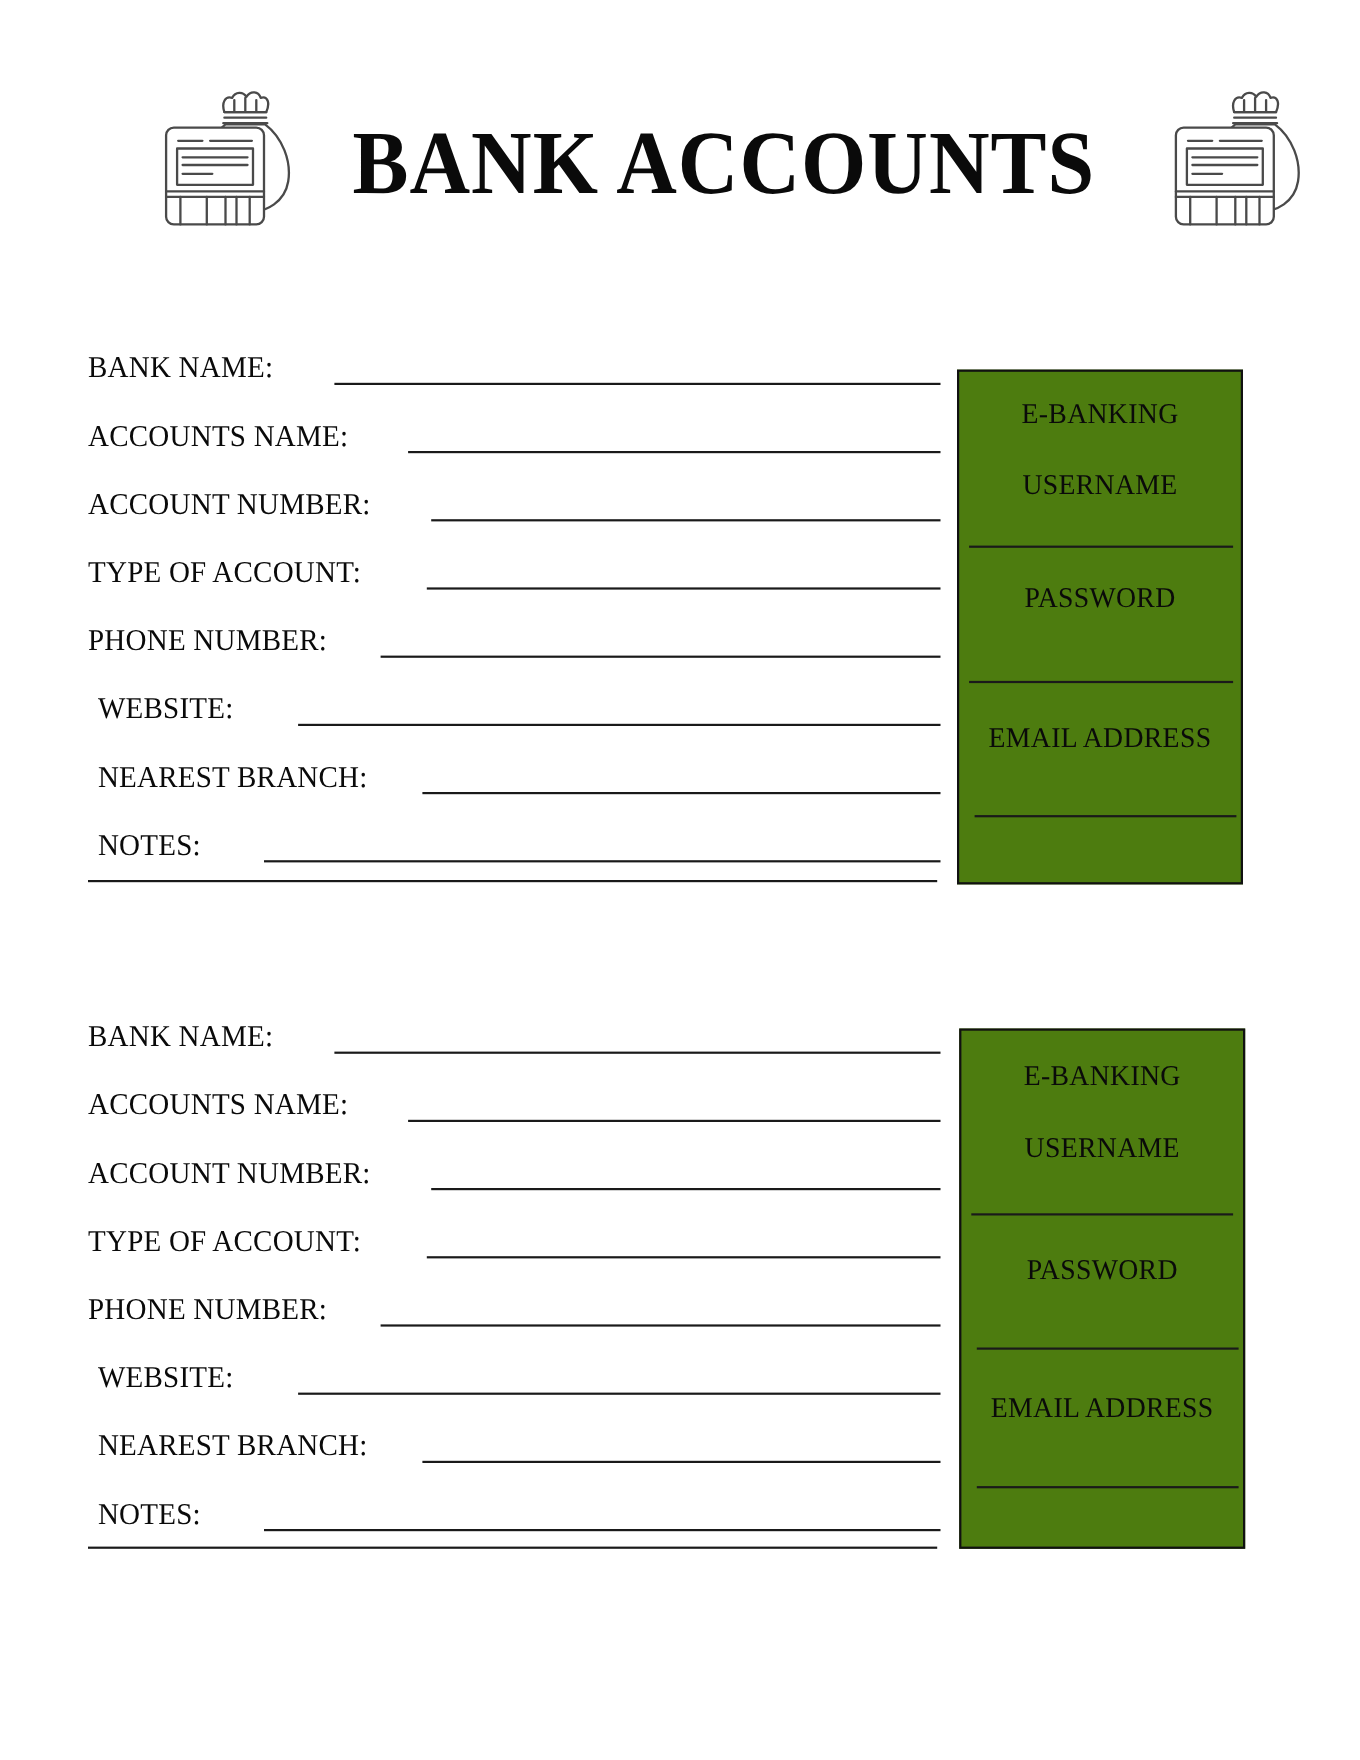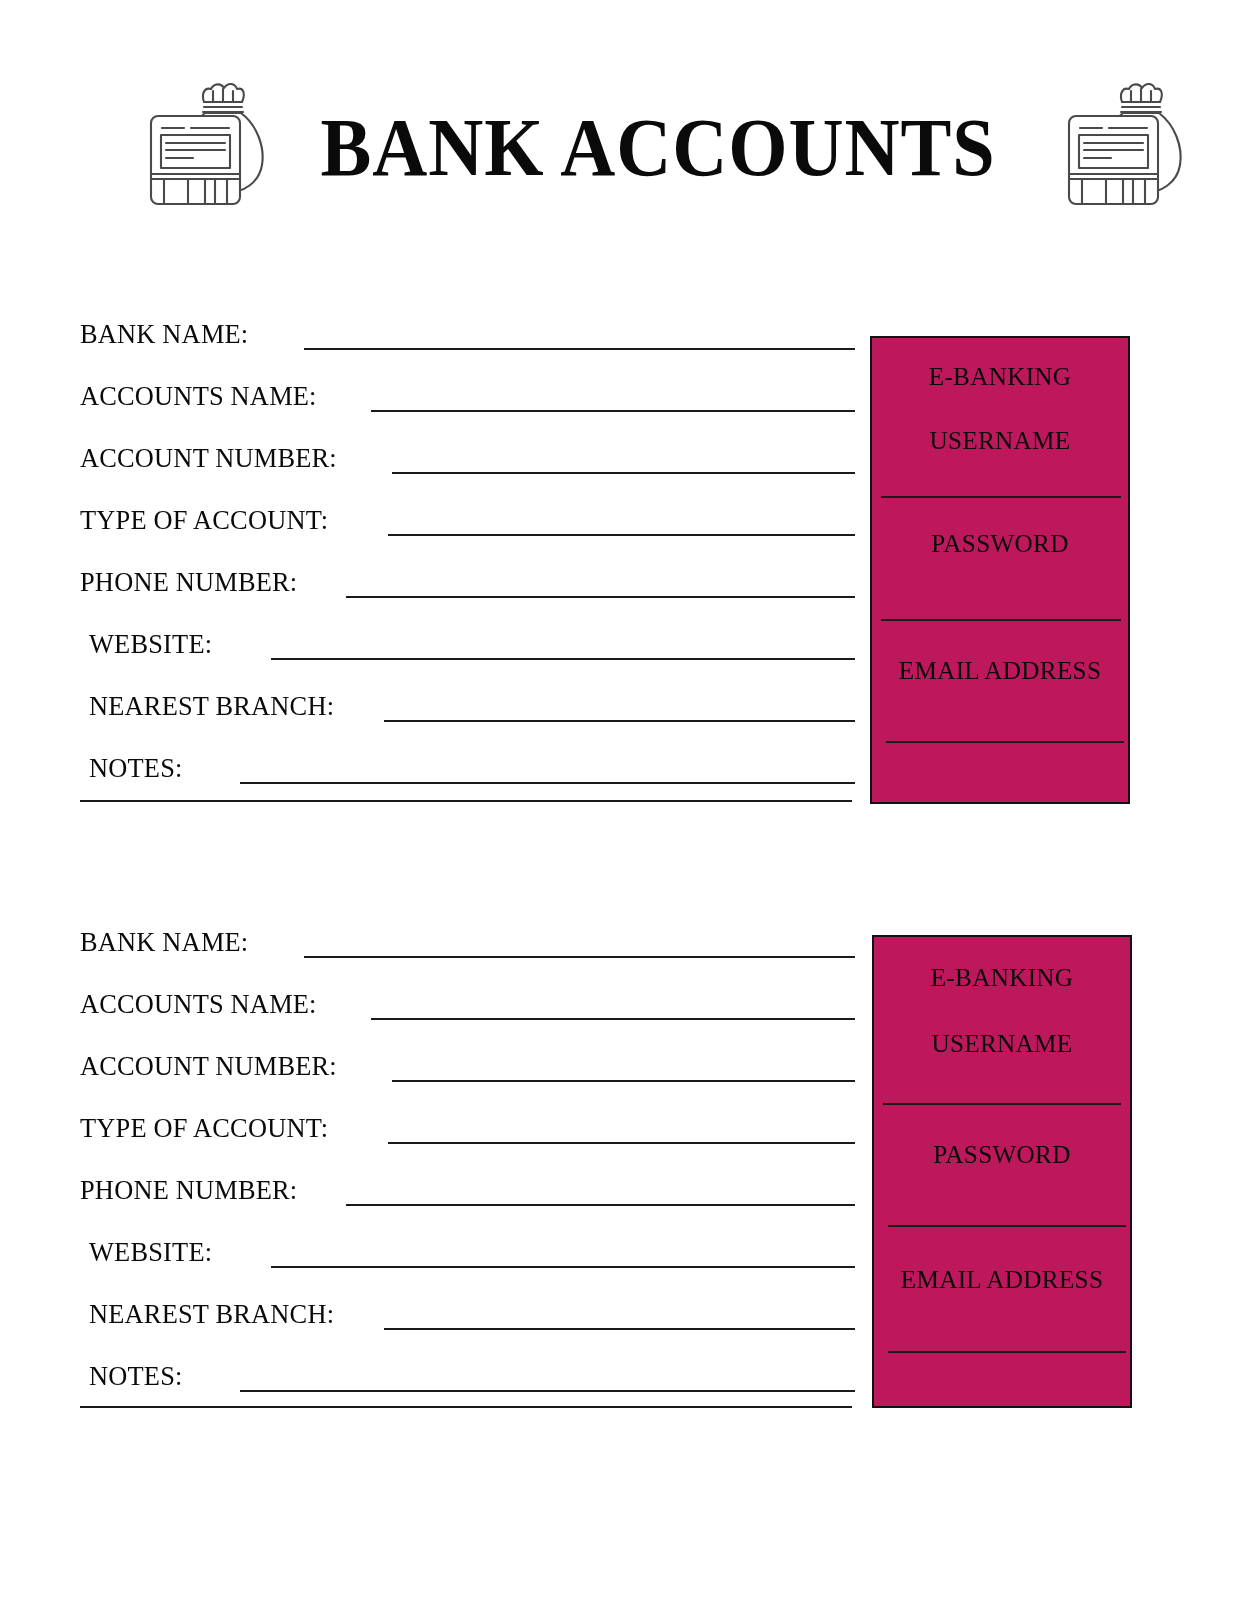--- a/index.html
+++ b/index.html
@@ -103,21 +103,21 @@
     border-bottom: 2.6px solid #1a1a1a;
   }
   .notes-tail-1 { top: 510px; }
   .notes-tail-2 { top: 508px; }
 
   
   .ebank {
     position: absolute;
     border: 2.4px solid #111111;
     box-sizing: border-box;
-    background: #be185d;
+    background: #4d7c0f;
   }
   .ebank-1 { left: 870px; top: 46px; width: 260px; height: 468px; }
   .ebank-2 { left: 872px; top: 37px; width: 260px; height: 473px; }
 
   .ebank-text {
     position: absolute;
     left: 0;
     width: 100%;
     text-align: center;
     font-family: "Liberation Serif", serif;

